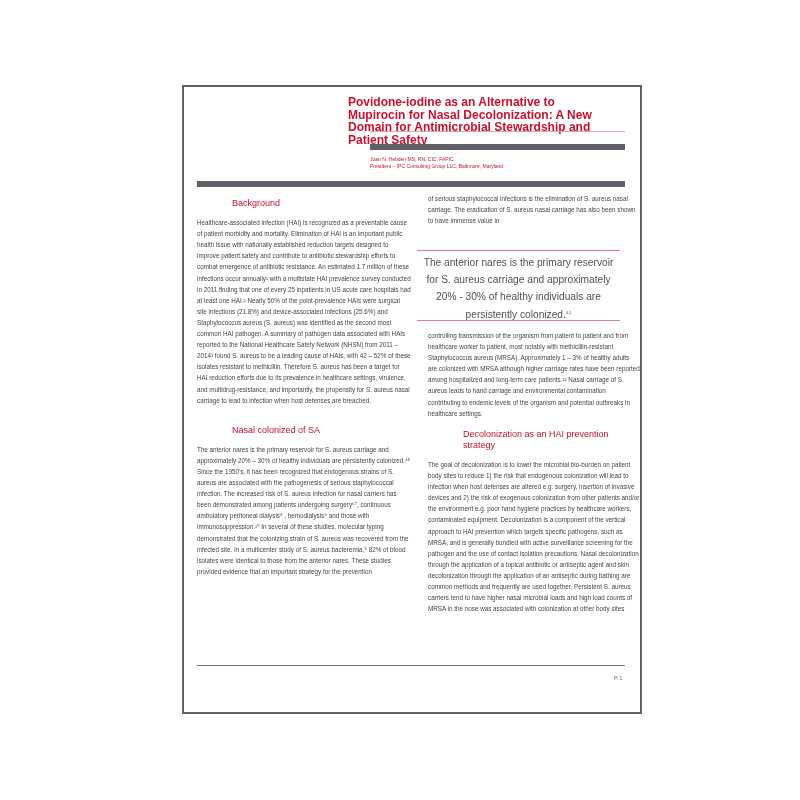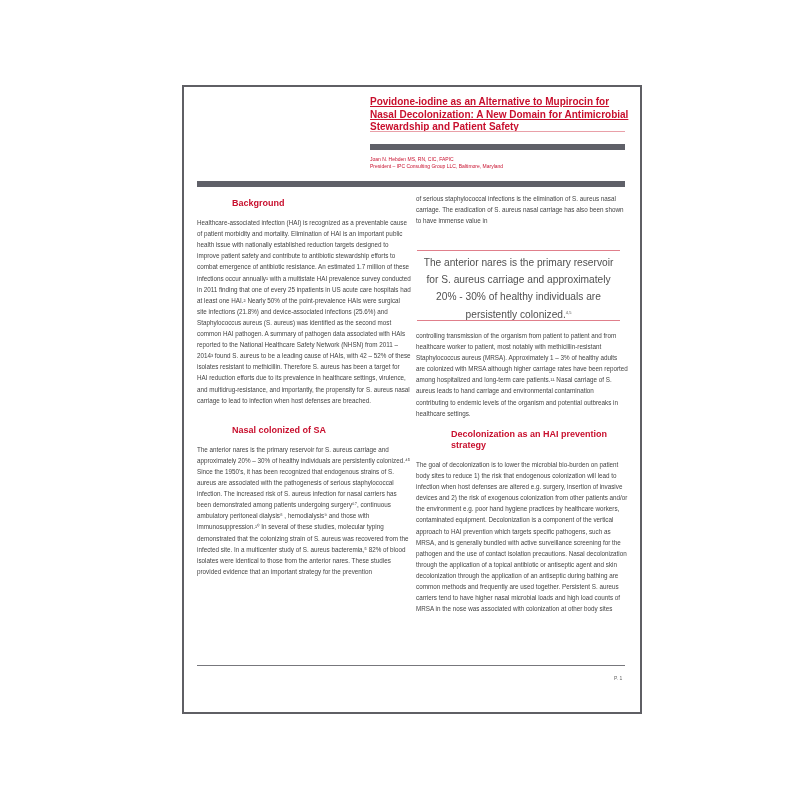--- a/index.html
+++ b/index.html
@@ -1,31 +1,31 @@
 <!DOCTYPE html>
 <html><head>
 <meta charset="utf-8">
 <style>
   html, body { margin: 0; padding: 0; background: #ffffff; }
   body { width: 800px; height: 800px; position: relative; overflow: hidden;
          font-family: "Liberation Sans", sans-serif; color: #3a3a3a; }
   .page { position: absolute; left: 182px; top: 85px; width: 460px; height: 629px;
           border: 2px solid #5f5f64; box-sizing: border-box; background: #fff; }
-  .title { position: absolute; left: 370px; top: 96px; width: 260px;
-           font-weight: bold; font-size: 10px; line-height: 12.6px; color: #c8102e; text-decoration: underline; }
+  .title { position: absolute; left: 348px; top: 96px; width: 260px;
+           font-weight: bold; font-size: 12px; line-height: 12.6px; color: #c8102e; }
   .title-rule { position: absolute; left: 370px; top: 131px; width: 255px; height: 1px; background: #e9a0a8; }
   .author-bar { position: absolute; left: 370px; top: 144px; width: 255px; height: 6px; background: #5f6068; }
   .authors { position: absolute; left: 370px; top: 156px; font-size: 5px; line-height: 7px; color: #c8102e; }
   .main-bar { position: absolute; left: 197px; top: 181px; width: 428px; height: 6px; background: #5f6068; }
   .col { position: absolute; font-size: 6.3px; line-height: 11.1px; color: #444; }
   .col p { margin: 0; }
-  .h2 { font-weight: bold; font-size: 9px; color: #c8102e; padding-left: 35px; }
+  .h2 { font-weight: normal; font-size: 9px; color: #c8102e; padding-left: 35px; }
   sup { font-size: 4px; line-height: 0; vertical-align: super; }
   .col1 { left: 197px; width: 214px; }
-  .col2 { left: 416px; width: 212px; }
+  .col2 { left: 428px; width: 212px; }
   .quote-rule { position: absolute; left: 417px; width: 203px; height: 1px; background: #e07f8b; }
   .quote { position: absolute; left: 417px; top: 254px; width: 203px; text-align: center;
            font-size: 10.2px; line-height: 17.2px; color: #505050; }
   .foot-rule { position: absolute; left: 197px; top: 665px; width: 428px; height: 1px; background: #77777c; }
   .pagenum { position: absolute; left: 614px; top: 675px; font-size: 5px; color: #666; }
 </style>
 </head>
 <body>
 
 <div class="page"></div>

